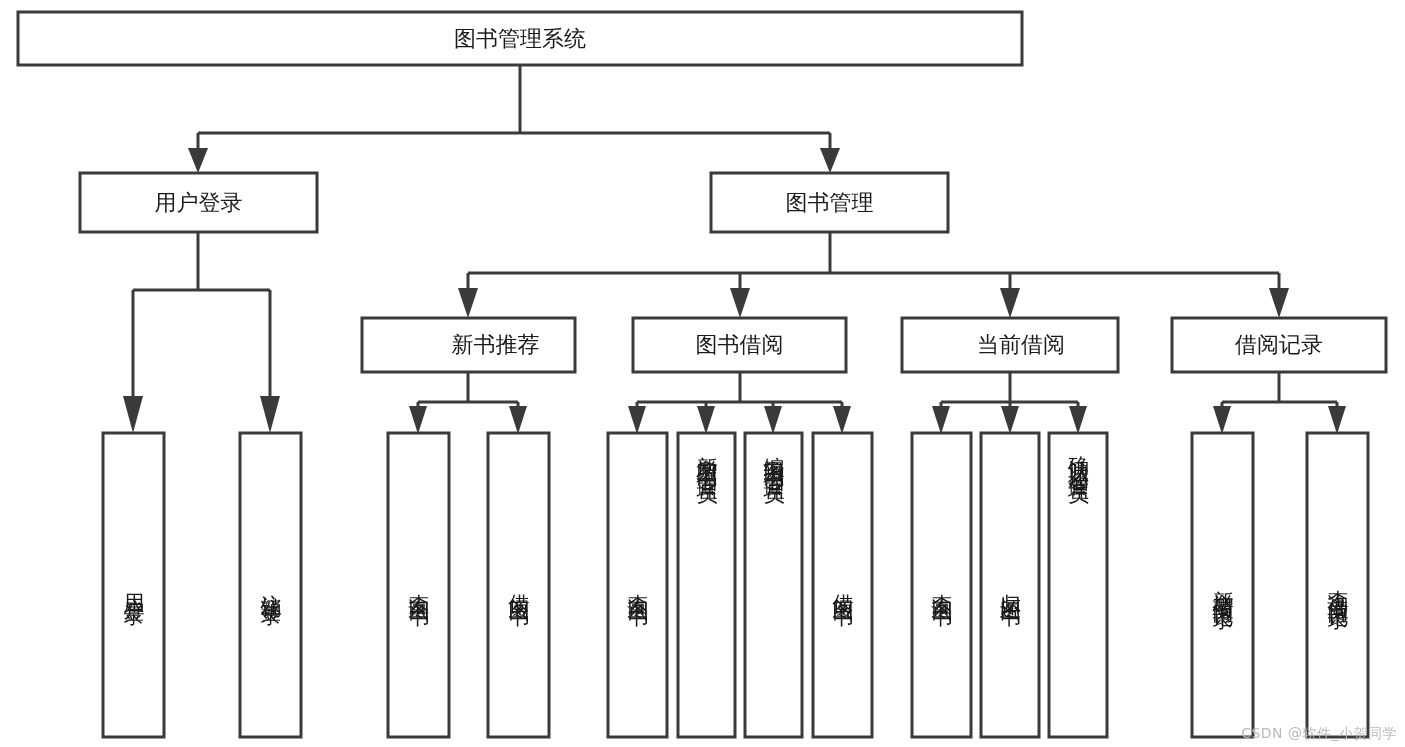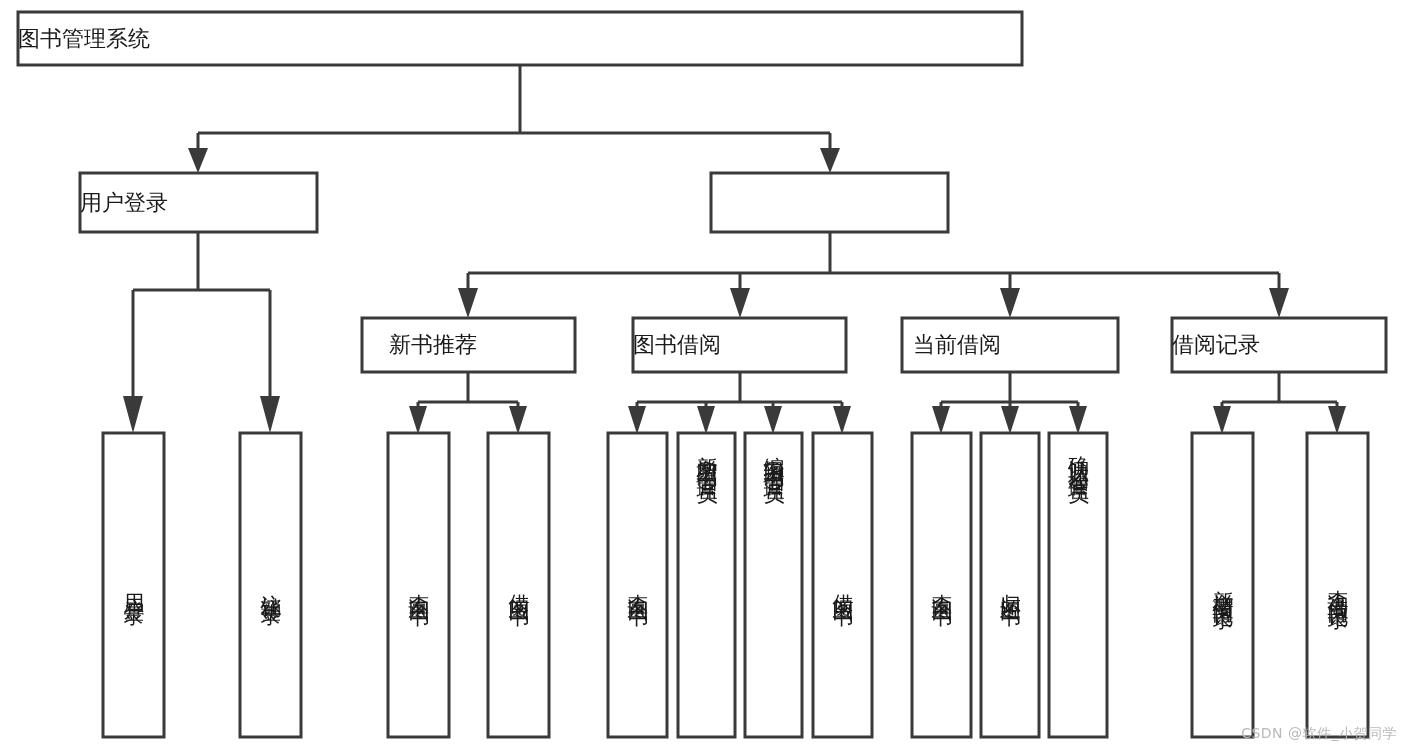--- a/index.html
+++ b/index.html
@@ -54,20 +54,21 @@
     font-size: 21px;
     line-height: 1;
     letter-spacing: 4px;
     color: #1a1a1a;
     white-space: nowrap;
   }
   .hlabel-wrap {
     position: absolute;
     display: flex;
     align-items: center;
+    justify-content: center;
     pointer-events: none;
   }
   .hlabel-text {
     font-family: "DejaVu Sans", "Liberation Sans", sans-serif;
     font-size: 22px;
     color: #1a1a1a;
     white-space: nowrap;
   }
   #watermark {
     position: absolute;
@@ -191,20 +192,23 @@
   </svg>
 
   <div class="hlabel-wrap" style="left:18px; top:12px; width:1004px; height:53px;">
     <span class="hlabel-text">图书管理系统</span>
   </div>
 
   <div class="hlabel-wrap" style="left:80px; top:173px; width:237px; height:59px;">
     <span class="hlabel-text">用户登录</span>
   </div>
 
+  <div class="hlabel-wrap" style="left:711px; top:173px; width:237px; height:59px;">
+    <span class="hlabel-text">图书管理</span>
+  </div>
 
   <div class="hlabel-wrap" style="left:362px; top:318px; width:213px; height:54px;padding-left:27px;">
     <span class="hlabel-text">新书推荐</span>
   </div>
 
   <div class="hlabel-wrap" style="left:633px; top:318px; width:213px; height:54px;">
     <span class="hlabel-text">图书借阅</span>
   </div>
 
   <div class="hlabel-wrap" style="left:902px; top:318px; width:216px; height:54px;margin-left:11px;">

